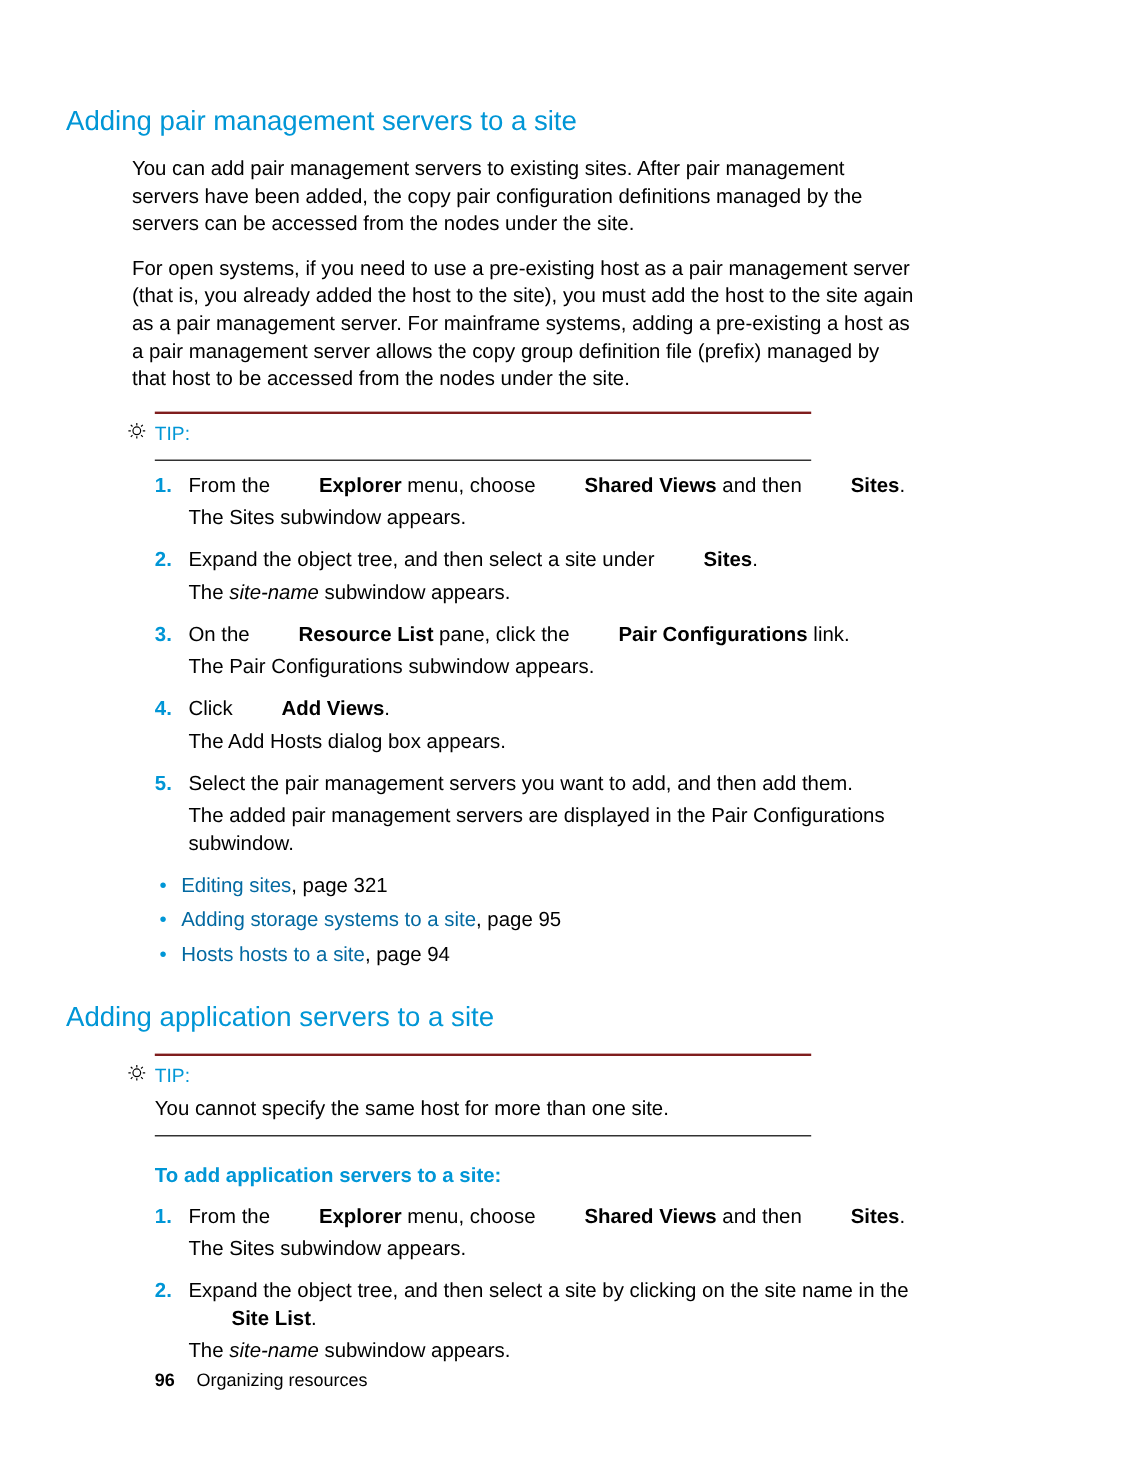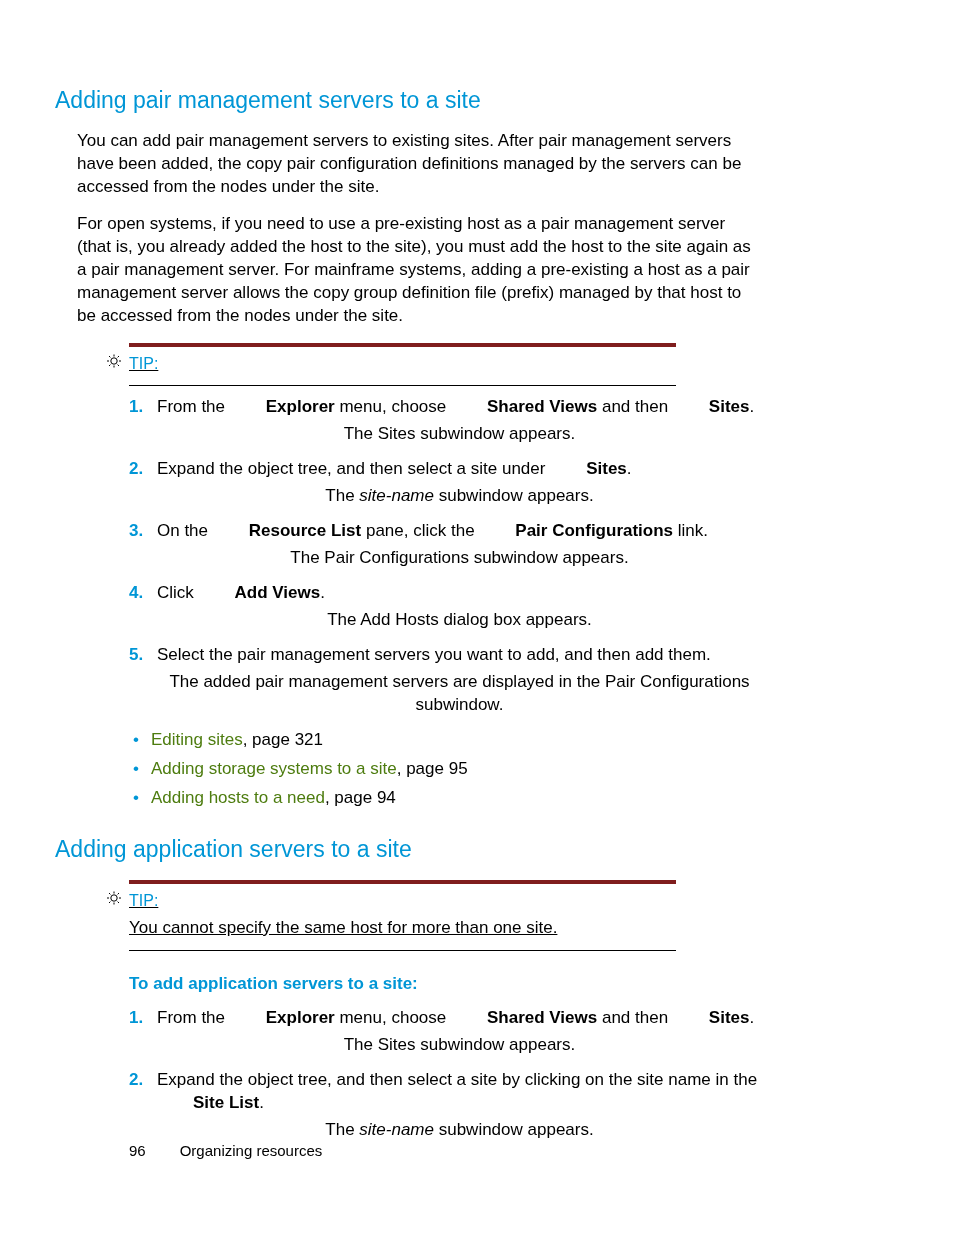--- a/index.html
+++ b/index.html
@@ -21,28 +21,27 @@
     padding: 85px 0 0 0;
     box-sizing: border-box;
   }
   .h2 {
     color: #0096D6;
     font-size: 23px;
     font-weight: 400;
     margin: 0 0 14px 55px;
   }
   .body-text {
-    margin: 0 74px 14px 77px;
+    margin: 0 74px 14px 110px;
   }
   .tip-block {
     margin: 15px 160px 10px 129px;
     padding: 6px 0 10px 0;
-    border-top: 4px solid #7f1d1d;
+    border-top: 2px solid #7f1d1d;
     border-bottom: 1px solid #000;
-    text-decoration: underline;
   }
   .tip-header {
     position: relative;
     margin-left: -24px;
     padding-left: 24px;
   }
   .tip-label {
     color: #0096D6;
     font-size: 16px;
   }
@@ -76,21 +75,21 @@
     margin-bottom: 12px;
   }
   .ol .num {
     position: absolute;
     left: 0;
     top: 0;
     color: #0096D6;
     font-weight: bold;
   }
   .ol .step-main { margin-bottom: 4px; }
-  .ol .step-sub { margin-top: 4px; text-align: center; }
+  .ol .step-sub { margin-top: 4px; }
   b { font-weight: bold; padding-left: 36px; }
   .italic { font-style: italic; }
   .related-heading {
     font-weight: bold;
     font-size: 16px;
     margin: 18px 0 8px 129px;
   }
   .ul {
     list-style: none;
     margin: 0 74px 0 129px;
@@ -100,28 +99,28 @@
     position: relative;
     padding-left: 22px;
     margin-bottom: 6px;
   }
   .ul .bullet {
     position: absolute;
     left: 4px;
     top: 0;
     color: #0096D6;
   }
-  .link { color: #4d7c0f; }
+  .link { color: #0369a1; }
   .footer {
     position: absolute;
     bottom: 74px;
     left: 129px;
     font-size: 15px;
   }
-  .footer .pnum { margin-right: 34px; }
+  .footer .pnum { margin-right: 18px; font-weight: bold; }
 </style>
 </head>
 <body>
 
 <div class="page">
 
   <div class="h2">Adding pair management servers to a site</div>
 
   <p class="body-text">You can add pair management servers to existing sites. After pair management servers have been added, the copy pair configuration definitions managed by the servers can be accessed from the nodes under the site.</p>
   <p class="body-text">For open systems, if you need to use a pre-existing host as a pair management server (that is, you already added the host to the site), you must add the host to the site again as a pair management server. For mainframe systems, adding a pre-existing a host as a pair management server allows the copy group definition file (prefix) managed by that host to be accessed from the nodes under the site.</p>
@@ -172,21 +171,21 @@
     <li>
       <span class="num">5.</span>
       <div class="step-main">Select the pair management servers you want to add, and then add them.</div>
       <div class="step-sub">The added pair management servers are displayed in the Pair Configurations subwindow.</div>
     </li>
   </ol>
 
   <ul class="ul">
     <li><span class="bullet">•</span><span class="link">Editing sites</span><span>, page 321</span></li>
     <li><span class="bullet">•</span><span class="link">Adding storage systems to a site</span><span>, page 95</span></li>
-    <li><span class="bullet">•</span><span class="link">Adding hosts to a need</span><span>, page 94</span></li>
+    <li><span class="bullet">•</span><span class="link">Hosts hosts to a site</span><span>, page 94</span></li>
   </ul>
 
   <div class="h2" style="margin-top:24px;">Adding application servers to a site</div>
 
   <div class="tip-block">
     <div class="tip-header">
       <span class="tip-icon">
         <svg width="16" height="16" viewBox="0 0 16 16">
             <g stroke="#000" stroke-width="1" fill="none">
               <circle cx="8" cy="7" r="3.2"></circle>

